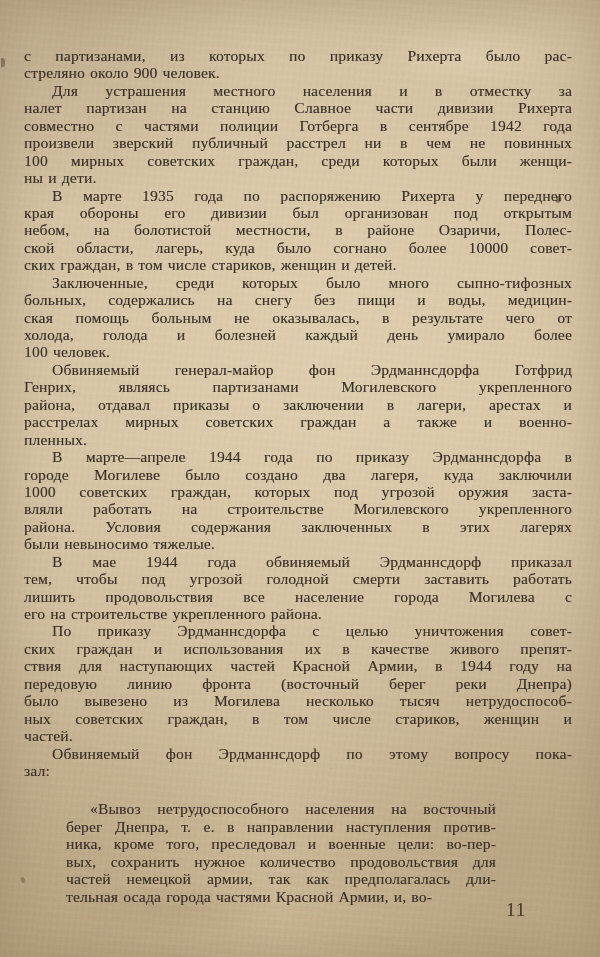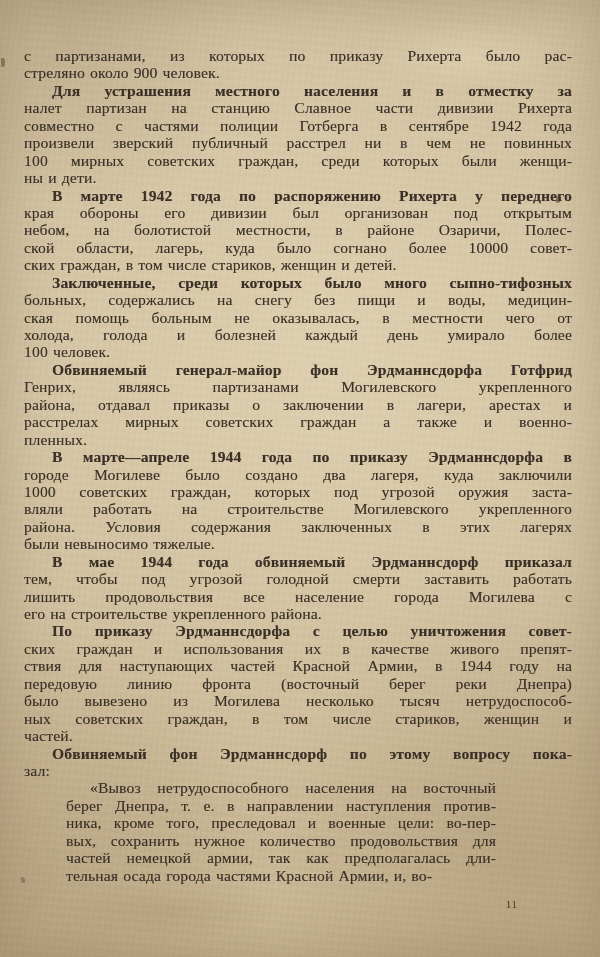--- a/index.html
+++ b/index.html
@@ -38,32 +38,33 @@
     line-height: 17.45px;
     height: 17.45px;
     overflow: hidden;
     text-align: justify;
     text-align-last: justify;
     word-spacing: 1px;
   }
   .line.last {
     text-align-last: left;
   }
-  .para.body .line.first { text-indent: 28px; font-weight: bold; }
+  .para.body .line.first { text-indent: 28px; }
   .para.quote {
     margin-left: 42px;
     margin-right: 76px;
+    margin-top: 21px;
   }
   .para.quote .line.first { text-indent: 24px; }
   .page-number {
     position: absolute;
     left: 506px;
     top: 899px;
     color: #4a3d30;
-    font-size: 10px;
+    font-size: 19px;
     letter-spacing: 1px;
     text-shadow: 0.3px 0.3px 0 rgba(74,61,48,0.4);
   }
   .speck {
     position: absolute;
     background: rgba(70,52,38,0.55);
     border-radius: 50%;
   }
   .speck.mark-1 { left: 556px; top: 196px; width: 5px; height: 7px; transform: rotate(28deg); border-radius: 40% 60% 60% 40%; }
   .speck.mark-2 { left: 21px;  top: 877px; width: 4px; height: 6px; background: rgba(70,52,38,0.35); transform: rotate(-15deg); }
@@ -90,30 +91,30 @@
       </div>
       <div class="para body">
         <div class="line first">Для устрашения местного населения и в отместку за</div>
         <div class="line">налет партизан на станцию Славное части дивизии Рихерта</div>
         <div class="line">совместно с частями полиции Готберга в сентябре 1942 года</div>
         <div class="line">произвели зверский публичный расстрел ни в чем не повинных</div>
         <div class="line">100 мирных советских граждан, среди которых были женщи-</div>
         <div class="line last">ны и дети.</div>
       </div>
       <div class="para body">
-        <div class="line first">В марте 1942 года по распоряжению Рихерта у переднего</div>
+        <div class="line first">В марте 1935 года по распоряжению Рихерта у переднего</div>
         <div class="line">края обороны его дивизии был  организован  под открытым</div>
         <div class="line">небом, на болотистой местности, в районе  Озаричи, Полес-</div>
         <div class="line">ской области, лагерь, куда было согнано более 10000 совет-</div>
         <div class="line last">ских граждан, в том числе стариков, женщин и детей.</div>
       </div>
       <div class="para body">
         <div class="line first">Заключенные, среди которых было много сыпно-тифозных</div>
         <div class="line">больных, содержались на снегу без пищи и воды, медицин-</div>
-        <div class="line">ская помощь больным не оказывалась, в местности чего от</div>
+        <div class="line">ская помощь больным не оказывалась, в результате чего от</div>
         <div class="line">холода, голода и болезней каждый  день  умирало  более</div>
         <div class="line last">100 человек.</div>
       </div>
       <div class="para body">
         <div class="line first">Обвиняемый  генерал-майор фон Эрдманнсдорфа Готфрид</div>
         <div class="line">Генрих, являясь партизанами  Могилевского  укрепленного</div>
         <div class="line">района, отдавал приказы о заключении в лагери,  арестах и</div>
         <div class="line">расстрелах  мирных  советских  граждан а также и военно-</div>
         <div class="line last">пленных.</div>
       </div>

